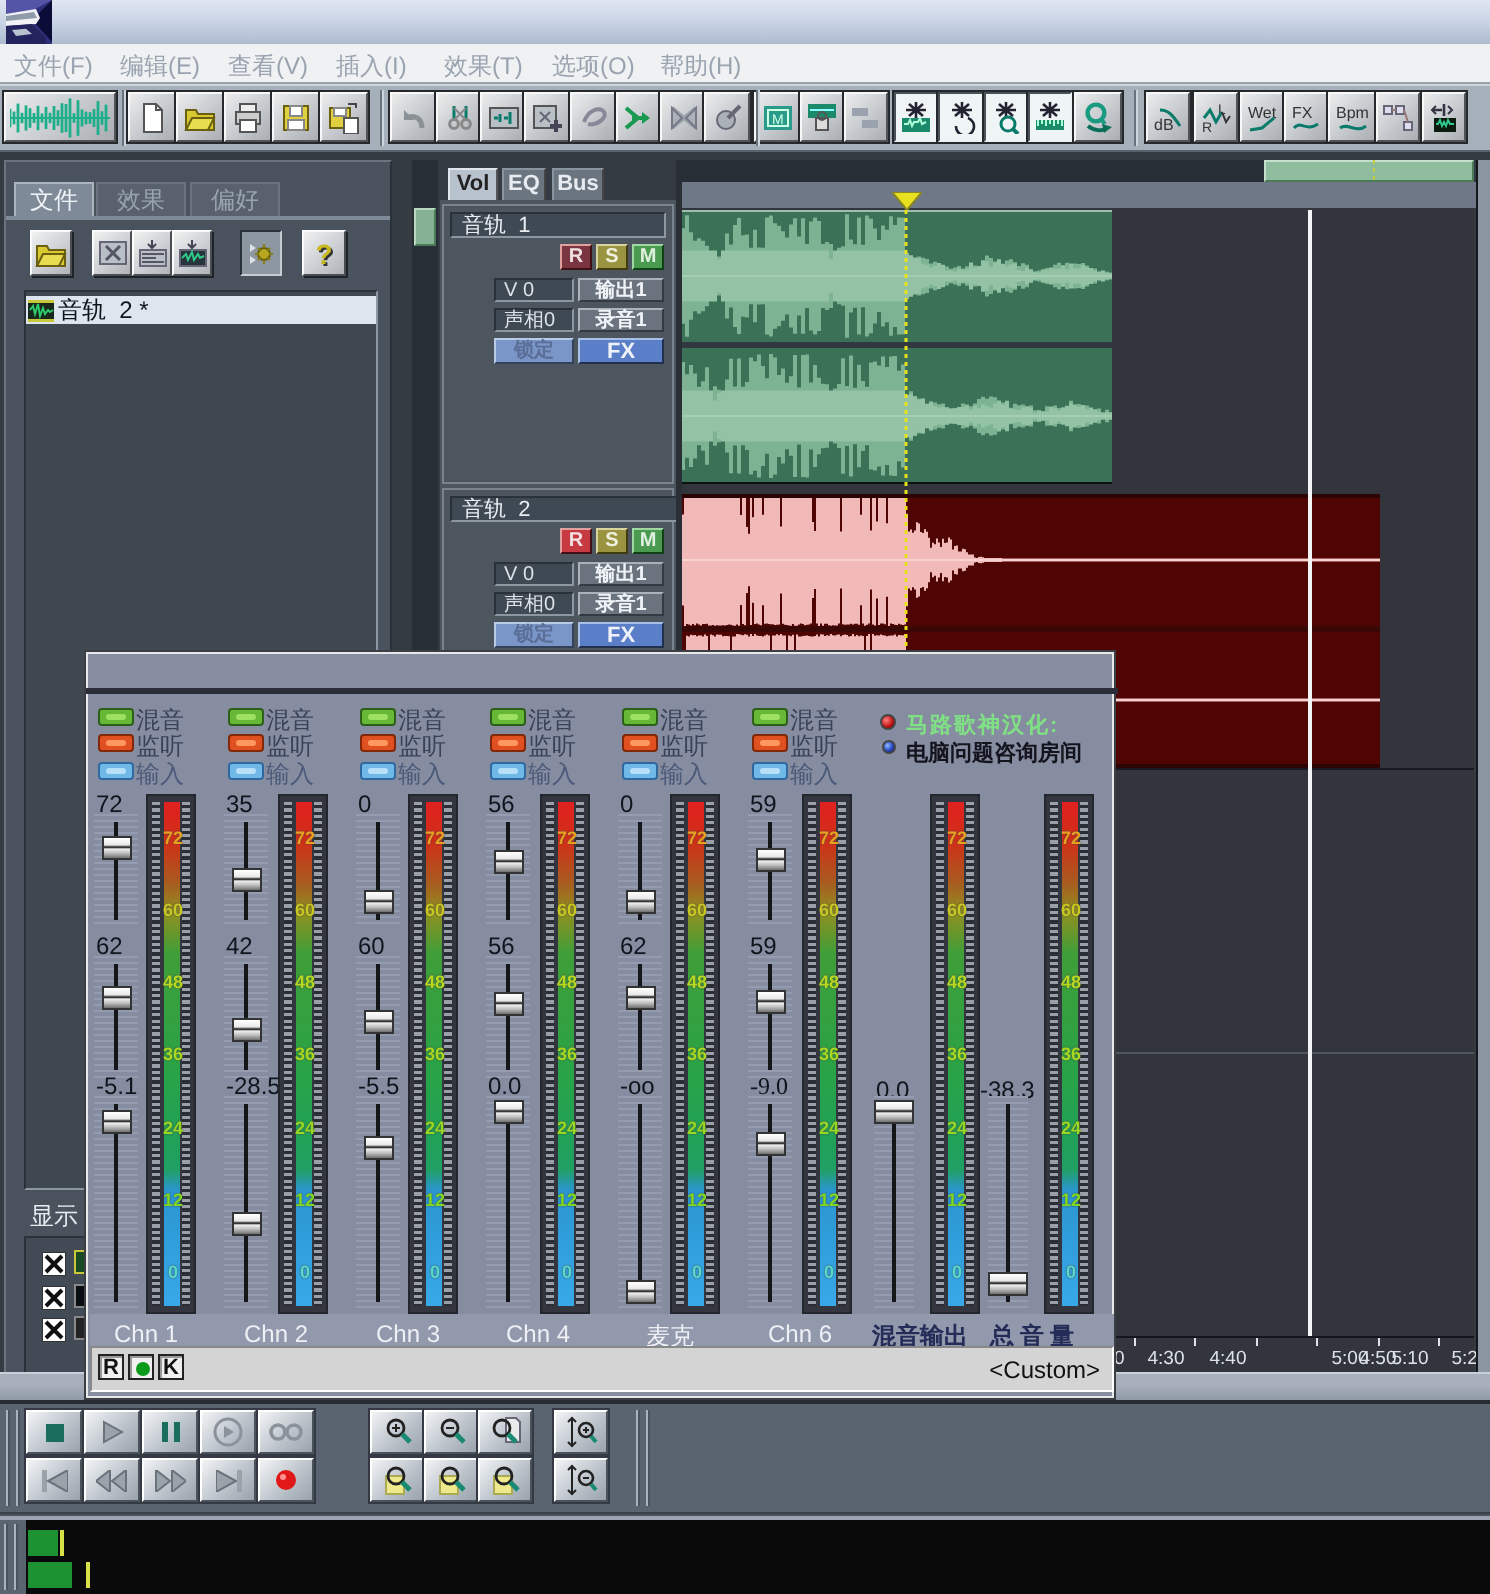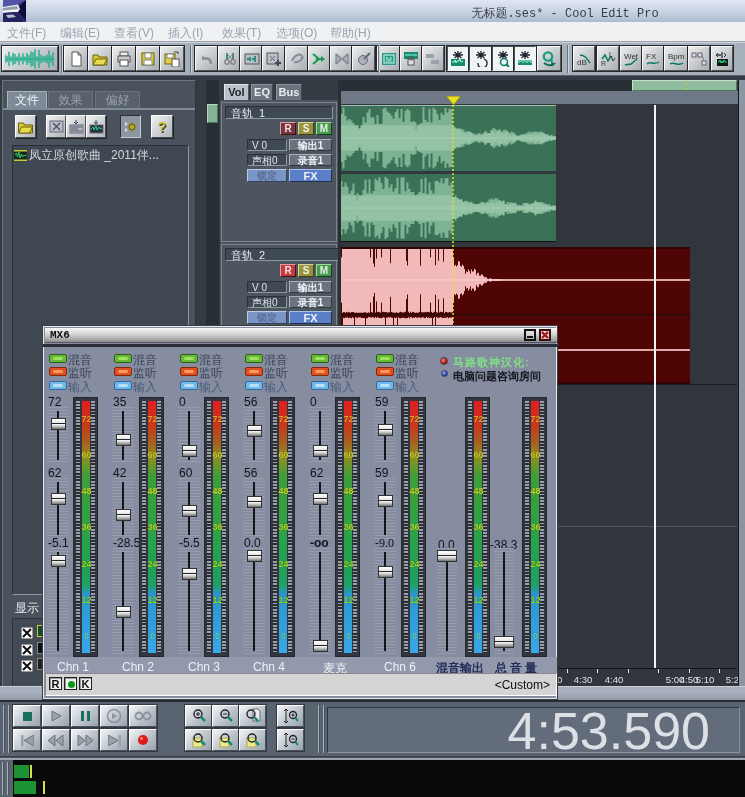--- a/index.html
+++ b/index.html
@@ -10,21 +10,20 @@
 <div class="abs" style="left:0;top:0;width:745px;height:22px;background:linear-gradient(to bottom,#e0e6f2 0%,#ccd6e6 45%,#b9c5d8 80%,#aebace 100%);">
     <svg class="abs" style="left:3px;top:0px" width="23" height="22" viewBox="0 0 23 22">
 <rect x="0" y="0" width="23" height="22" fill="#2e2e7a"></rect>
 <polygon points="0,0 23,0 10,7 0,9" fill="#5555a8"></polygon>
 <polygon points="23,0 13,10 23,21" fill="#0c0c38"></polygon>
 <polygon points="0,7 15,4.5 17,9 15,12 0,13" fill="#f2f2f6"></polygon>
 <polygon points="0,8 14,6 15.5,9 0,10.5" fill="#8f9bA8"></polygon>
 <polygon points="0,13 13,12 20,19 20,22 0,22" fill="#23235e"></polygon>
 <polygon points="3,15 10,14.4 13,17 5,18" fill="#b9c2cf"></polygon>
 </svg>
-    <div class="abs" style="left:390px;top:5px;width:350px;text-align:center;font-size:12px;letter-spacing:0px;color:#3a3f46;font-family:'Liberation Mono',monospace;">无标题.ses* - Cool Edit Pro</div>
   </div>
 <div class="abs" style="left:0;top:22px;width:745px;height:20px;background:#eff1f3;border-bottom:1px solid #9aa2ac;">
     <div class="abs" style="left:7px;top:3px;font-size:12px;color:#9aa4b0;">文件(F)</div>
     <div class="abs" style="left:60px;top:3px;font-size:12px;color:#9aa4b0;">编辑(E)</div>
     <div class="abs" style="left:114px;top:3px;font-size:12px;color:#9aa4b0;">查看(V)</div>
     <div class="abs" style="left:168px;top:3px;font-size:12px;color:#9aa4b0;">插入(I)</div>
     <div class="abs" style="left:222px;top:3px;font-size:12px;color:#9aa4b0;">效果(T)</div>
     <div class="abs" style="left:276px;top:3px;font-size:12px;color:#9aa4b0;">选项(O)</div>
     <div class="abs" style="left:330px;top:3px;font-size:12px;color:#9aa4b0;">帮助(H)</div>
   </div>
@@ -289,28 +288,28 @@
       <svg width="15" height="14" viewBox="0 0 15 14">
         <path d="M2 2l3 2-3 2zM2 8l3 2-3 2z" fill="#dde2e6"></path>
         <circle cx="9" cy="7" r="3" fill="#b8a820" stroke="#665c10"></circle>
         <path d="M9 2v2M9 10v2M4.5 7h2M11.5 7h2M6 4l1.5 1.5M12 4l-1.5 1.5M6 10l1.5-1.5M12 10l-1.5-1.5" stroke="#887c14"></path>
       </svg>
     </div>
     <div class="abs" style="left:148px;top:34px;width:22px;height:23px;background:linear-gradient(135deg,#f0f0f0,#ccd0d4 55%,#b0b4b8);border:1px solid;border-color:#fbfbfb #4a4e52 #4a4e52 #fbfbfb;box-shadow:1px 1px 0 #1e2328;display:flex;align-items:center;justify-content:center;">
       <div style="color:#c8b820;font-weight:bold;font-size:14px;text-shadow:1px 1px 0 #333;">?</div>
     </div>
     <div class="abs sunk" style="left:9px;top:64px;width:177px;height:450px;background:#3f4750;">
-      <div style="display:flex;align-items:center;height:14px;margin-top:2px;color:#d2d8de;font-size:12px;white-space:nowrap;">
+      <div style="display:flex;align-items:center;height:14px;margin-top:2px;background:#dde6ee;color:#10141a;font-size:12px;white-space:nowrap;">
         <svg width="13" height="11" viewBox="0 0 13 11" style="margin:1px 2px 0 1px;flex:none;">
           <rect width="13" height="11" fill="#18281c"></rect>
           <rect x="0" y="0" width="13" height="1.5" fill="#c8c838"></rect>
           <rect x="0" y="9.5" width="13" height="1.5" fill="#c8c838"></rect>
           <path d="M1 5l1.5-2 1 4 1.5-5 1 6 1.5-4 1 3 1.5-2 1 1 1.5-1" stroke="#2ec96a" fill="none"></path>
         </svg>
-        <span>凤立原创歌曲 _2011伴...</span>
+        <span>音轨&nbsp;&nbsp;2 *</span>
       </div>
     </div>
     <div class="abs" style="left:12px;top:519px;font-size:12px;color:#e6eaee;">显示</div>
     <div class="abs sunk" style="left:9px;top:537px;width:180px;height:74px;background:#424b55;">
       <div class="abs" style="left:8px;top:6px;"><svg width="12" height="12" viewBox="0 0 12 12">
           <rect x="0" y="0" width="12" height="12" fill="#fff" stroke="#333"></rect>
           <path d="M2 2l8 8M10 2l-8 8" stroke="#111" stroke-width="2"></path>
         </svg></div>
       <div class="abs" style="left:8px;top:23px;"><svg width="12" height="12" viewBox="0 0 12 12">
           <rect x="0" y="0" width="12" height="12" fill="#fff" stroke="#333"></rect>
@@ -525,45 +524,31 @@
     <div class="abs" style="left:277px;top:27px;width:27px;height:22px;background:linear-gradient(135deg,#f2f4f6,#b8c0c8 60%,#9aa2ac);border:1px solid;border-color:#fff #4a525c #4a525c #fff;box-shadow:0 0 0 1px #333a44;display:flex;align-items:center;justify-content:center;">
       <svg width="16" height="16">
         <path d="M3 1v14M1 3l2-2 2 2M1 13l2 2 2-2" fill="none" stroke="#222"></path>
         <circle cx="10" cy="7" r="3.5" fill="none" stroke="#222" stroke-width="1.3"></circle>
         <path d="M8.5 7h3" stroke="#222"></path>
         <line x1="12.5" y1="10" x2="15" y2="13" stroke="#1a8a72" stroke-width="2"></line>
       </svg>
     </div>
     <div class="abs" style="left:318px;top:3px;width:2px;height:48px;background:#a8b2bc;border-right:1px solid #4a525c;"></div>
     <div class="abs" style="left:323px;top:3px;width:2px;height:48px;background:#a8b2bc;border-right:1px solid #4a525c;"></div>
-    <div class="abs" style="left:327px;top:5px;width:413px;height:46px;background:#636c7b;border:1px solid;border-color:#2f353d #8a93a0 #8a93a0 #2f353d;">
-      <div class="abs" style="right:29px;top:-7px;font-size:52px;color:#dde1e6;">4:53.590</div>
-    </div>
   </div>
 <div class="abs" style="left:0;top:758px;width:745px;height:39px;background:#0a0a0a;border-top:2px solid #9aa3af;">
     <div class="abs" style="left:0px;top:0px;width:13px;height:37px;background:#5a6370;"></div>
     <div class="abs" style="left:2px;top:2px;width:2px;height:33px;background:#a8b2bc;border-right:1px solid #4a525c;"></div>
     <div class="abs" style="left:7px;top:2px;width:2px;height:33px;background:#a8b2bc;border-right:1px solid #4a525c;"></div>
     <div class="abs" style="left:14px;top:5px;width:15px;height:13px;background:#1d9232;"></div>
     <div class="abs" style="left:30px;top:5px;width:2px;height:13px;background:#d8e048;"></div>
     <div class="abs" style="left:14px;top:21px;width:22px;height:13px;background:#1d9232;"></div>
     <div class="abs" style="left:43px;top:21px;width:2px;height:13px;background:#d8e048;"></div>
   </div>
 <div class="abs" style="left:42px;top:325px;width:516px;height:375px;background:#868da1;border:1px solid #3a3f46;box-shadow:0 0 0 1px #e8e8e8 inset;">
-    <div class="abs" style="left:2px;top:2px;width:512px;height:15px;background:linear-gradient(to bottom,#f8f8f8 0%,#d8d8d8 40%,#b0b0b0 75%,#8e8e8e 100%);border-bottom:1px solid #555;">
-      <div class="abs" style="left:5px;top:1px;font-size:11px;font-weight:bold;color:#111;font-family:'Liberation Mono',monospace;">MX6</div>
-      <div class="abs" style="left:479px;top:1px;width:12px;height:12px;border:2px solid #111;background:linear-gradient(to bottom,#e8e8e8,#b8b8b8);">
-        <div style="position:absolute;left:1px;bottom:1px;width:6px;height:2px;background:#111;"></div>
-      </div>
-      <div class="abs" style="left:494px;top:1px;width:12px;height:12px;border:2px solid #3a1010;background:#eccaca;">
-        <svg width="8" height="8" viewBox="0 0 8 8" style="position:absolute;left:0;top:0;">
-          <path d="M1 1l6 6M7 1L1 7" stroke="#a51515" stroke-width="2.2"></path>
-        </svg>
-      </div>
-    </div>
     <div class="abs" style="left:0px;top:18px;width:516px;height:3px;background:#2a2d38;"></div>
     <div class="abs" style="left:6px;top:28px;width:18px;height:9px;background:#68b838;border:1px solid #2c6018;border-radius:2px;">
       <div style="position:absolute;left:3px;top:2px;width:10px;height:3px;background:#9ee060;border-radius:2px;"></div>
     </div>
     <div class="abs" style="left:25px;top:26px;font-size:12px;color:#3a4258;white-space:nowrap;">混音</div>
     <div class="abs" style="left:6px;top:41px;width:18px;height:9px;background:#e05020;border:1px solid #802808;border-radius:2px;">
       <div style="position:absolute;left:3px;top:2px;width:10px;height:3px;background:#ff9860;border-radius:2px;"></div>
     </div>
     <div class="abs" style="left:25px;top:39px;font-size:12px;color:#3a4258;white-space:nowrap;">监听</div>
     <div class="abs" style="left:6px;top:55px;width:18px;height:9px;background:#70b8e8;border:1px solid #3068a0;border-radius:2px;">
@@ -719,21 +704,21 @@
     </div>
     <div class="abs" style="left:287px;top:53px;font-size:12px;color:#4a5a78;white-space:nowrap;">输入</div>
     <div class="abs" style="left:267px;top:69px;font-size:12px;color:#10141c;">0</div>
     <div class="abs" style="left:266px;top:81px;width:22px;height:57px;background:repeating-linear-gradient(to bottom,#959cb0 0 1px,#868da1 1px 3px);"></div>
     <div class="abs" style="left:276px;top:85px;width:2px;height:49px;background:#14161a;"></div>
     <div class="abs" style="left:270px;top:119px;width:15px;height:12px;background:linear-gradient(to bottom,#ffffff 0%,#e8e8e8 35%,#111 46%,#f0f0f0 55%,#c0c0c0 75%,#707070 100%);border:1px solid #333;"></div>
     <div class="abs" style="left:267px;top:140px;font-size:12px;color:#10141c;">62</div>
     <div class="abs" style="left:266px;top:152px;width:22px;height:61px;background:repeating-linear-gradient(to bottom,#959cb0 0 1px,#868da1 1px 3px);"></div>
     <div class="abs" style="left:276px;top:156px;width:2px;height:53px;background:#14161a;"></div>
     <div class="abs" style="left:270px;top:167px;width:15px;height:12px;background:linear-gradient(to bottom,#ffffff 0%,#e8e8e8 35%,#111 46%,#f0f0f0 55%,#c0c0c0 75%,#707070 100%);border:1px solid #333;"></div>
-    <div class="abs" style="left:267px;top:210px;font-size:12px;color:#10141c;font-weight:bold;">-oo</div>
+    <div class="abs" style="left:267px;top:210px;font-size:12px;color:#10141c;">-oo</div>
     <div class="abs" style="left:266px;top:222px;width:22px;height:107px;background:repeating-linear-gradient(to bottom,#959cb0 0 1px,#868da1 1px 3px);"></div>
     <div class="abs" style="left:276px;top:226px;width:2px;height:99px;background:#14161a;"></div>
     <div class="abs" style="left:270px;top:314px;width:15px;height:12px;background:linear-gradient(to bottom,#ffffff 0%,#e8e8e8 35%,#111 46%,#f0f0f0 55%,#c0c0c0 75%,#707070 100%);border:1px solid #333;"></div>
     <div class="abs" style="left:292px;top:71px;width:25px;height:260px;background:#33363e;border:1px solid #23262c;">
       <div class="abs" style="left:2px;top:3px;width:4px;height:252px;background:repeating-linear-gradient(to bottom,#9aa0aa 0 1.6px,#2a2d34 1.6px 3.2px);"></div>
       <div class="abs" style="left:17px;top:3px;width:4px;height:252px;background:repeating-linear-gradient(to bottom,#9aa0aa 0 1.6px,#2a2d34 1.6px 3.2px);"></div>
       <div class="abs" style="left:8px;top:3px;width:8px;height:252px;background:linear-gradient(to bottom,#e02020 0%,#d03018 8%,#a85c20 16%,#909020 22%,#3f9e38 30%,#28a348 55%,#1fa05c 70%,#21a066 73%,#2a96d0 77%,#38a8e8 100%);"></div>
       <div class="abs" style="left:0px;top:16px;width:25px;text-align:center;font-size:9px;font-weight:bold;color:#e8a020;text-shadow:0 0 1px #444;">72</div>
       <div class="abs" style="left:0px;top:52px;width:25px;text-align:center;font-size:9px;font-weight:bold;color:#c8c820;text-shadow:0 0 1px #444;">60</div>
       <div class="abs" style="left:0px;top:88px;width:25px;text-align:center;font-size:9px;font-weight:bold;color:#b8d820;text-shadow:0 0 1px #444;">48</div>

